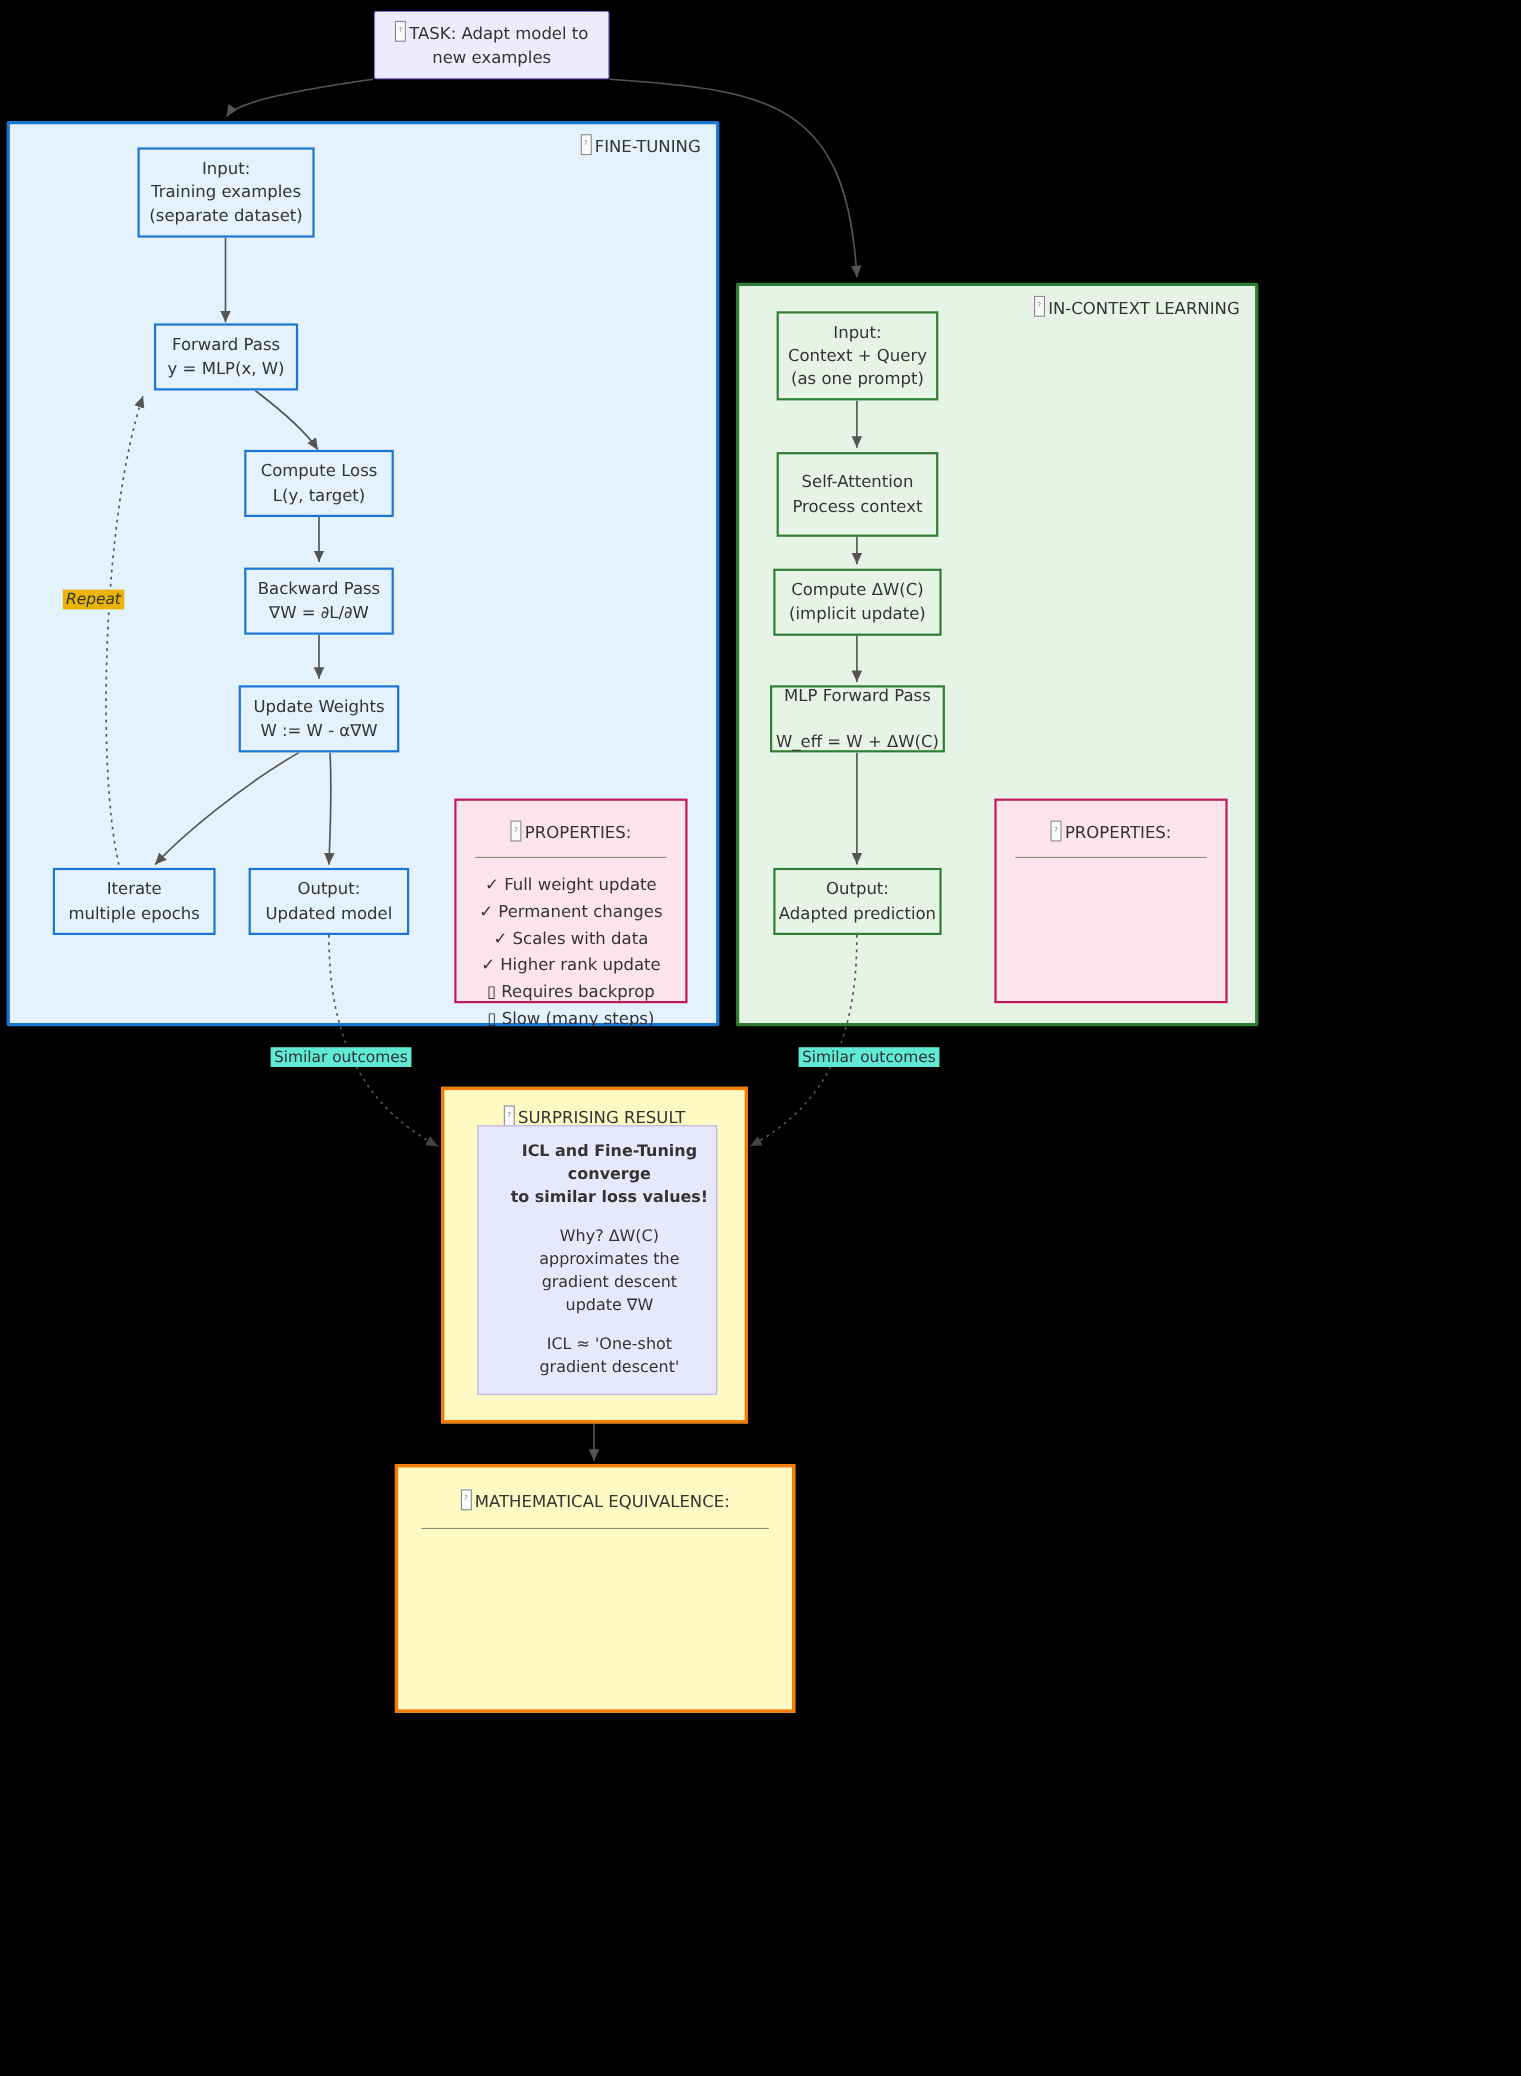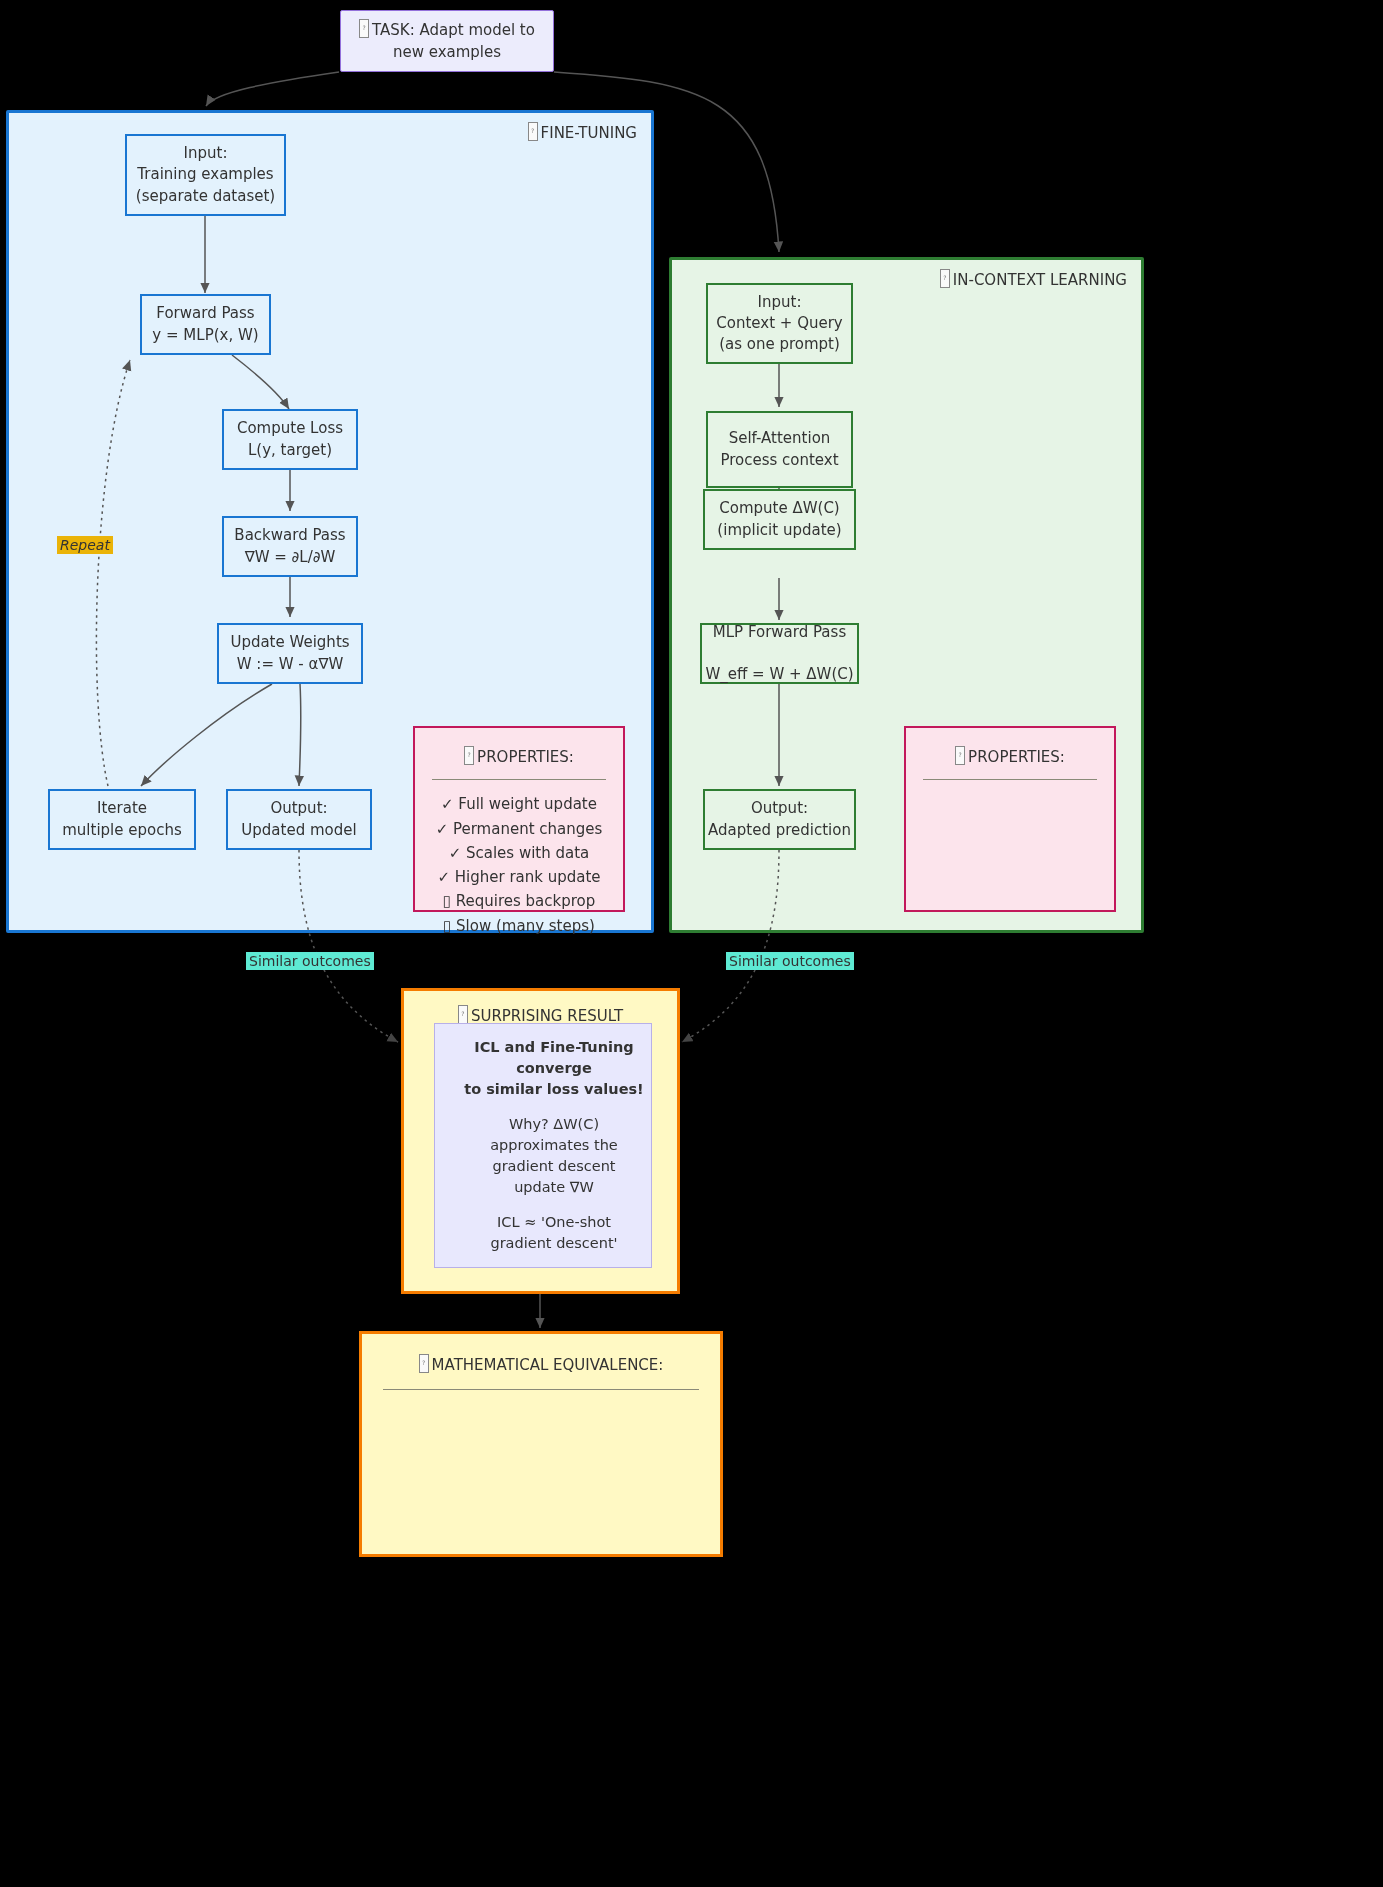--- a/index.html
+++ b/index.html
@@ -242,21 +242,21 @@
     <div>Input:</div>
     <div>Context + Query</div>
     <div>(as one prompt)</div>
   </div>
 
   <div class="node icl-node" style="left:706px; top:411px; width:147px; height:77px;">
     <div>Self-Attention</div>
     <div>Process context</div>
   </div>
 
-  <div class="node icl-node" style="left:703px; top:489px; width:153px; height:61px;">
+  <div class="node icl-node" style="left:703px; top:517px; width:153px; height:61px;">
     <div>Compute ΔW(C)</div>
     <div>(implicit update)</div>
   </div>
 
   <div class="node icl-node" style="left:700px; top:623px; width:159px; height:61px;gap:21px;">
     <div>MLP Forward Pass</div>
     <div>W_eff = W + ΔW(C)</div>
   </div>
 
   <div class="node icl-node" style="left:703px; top:789px; width:153px; height:61px;">

